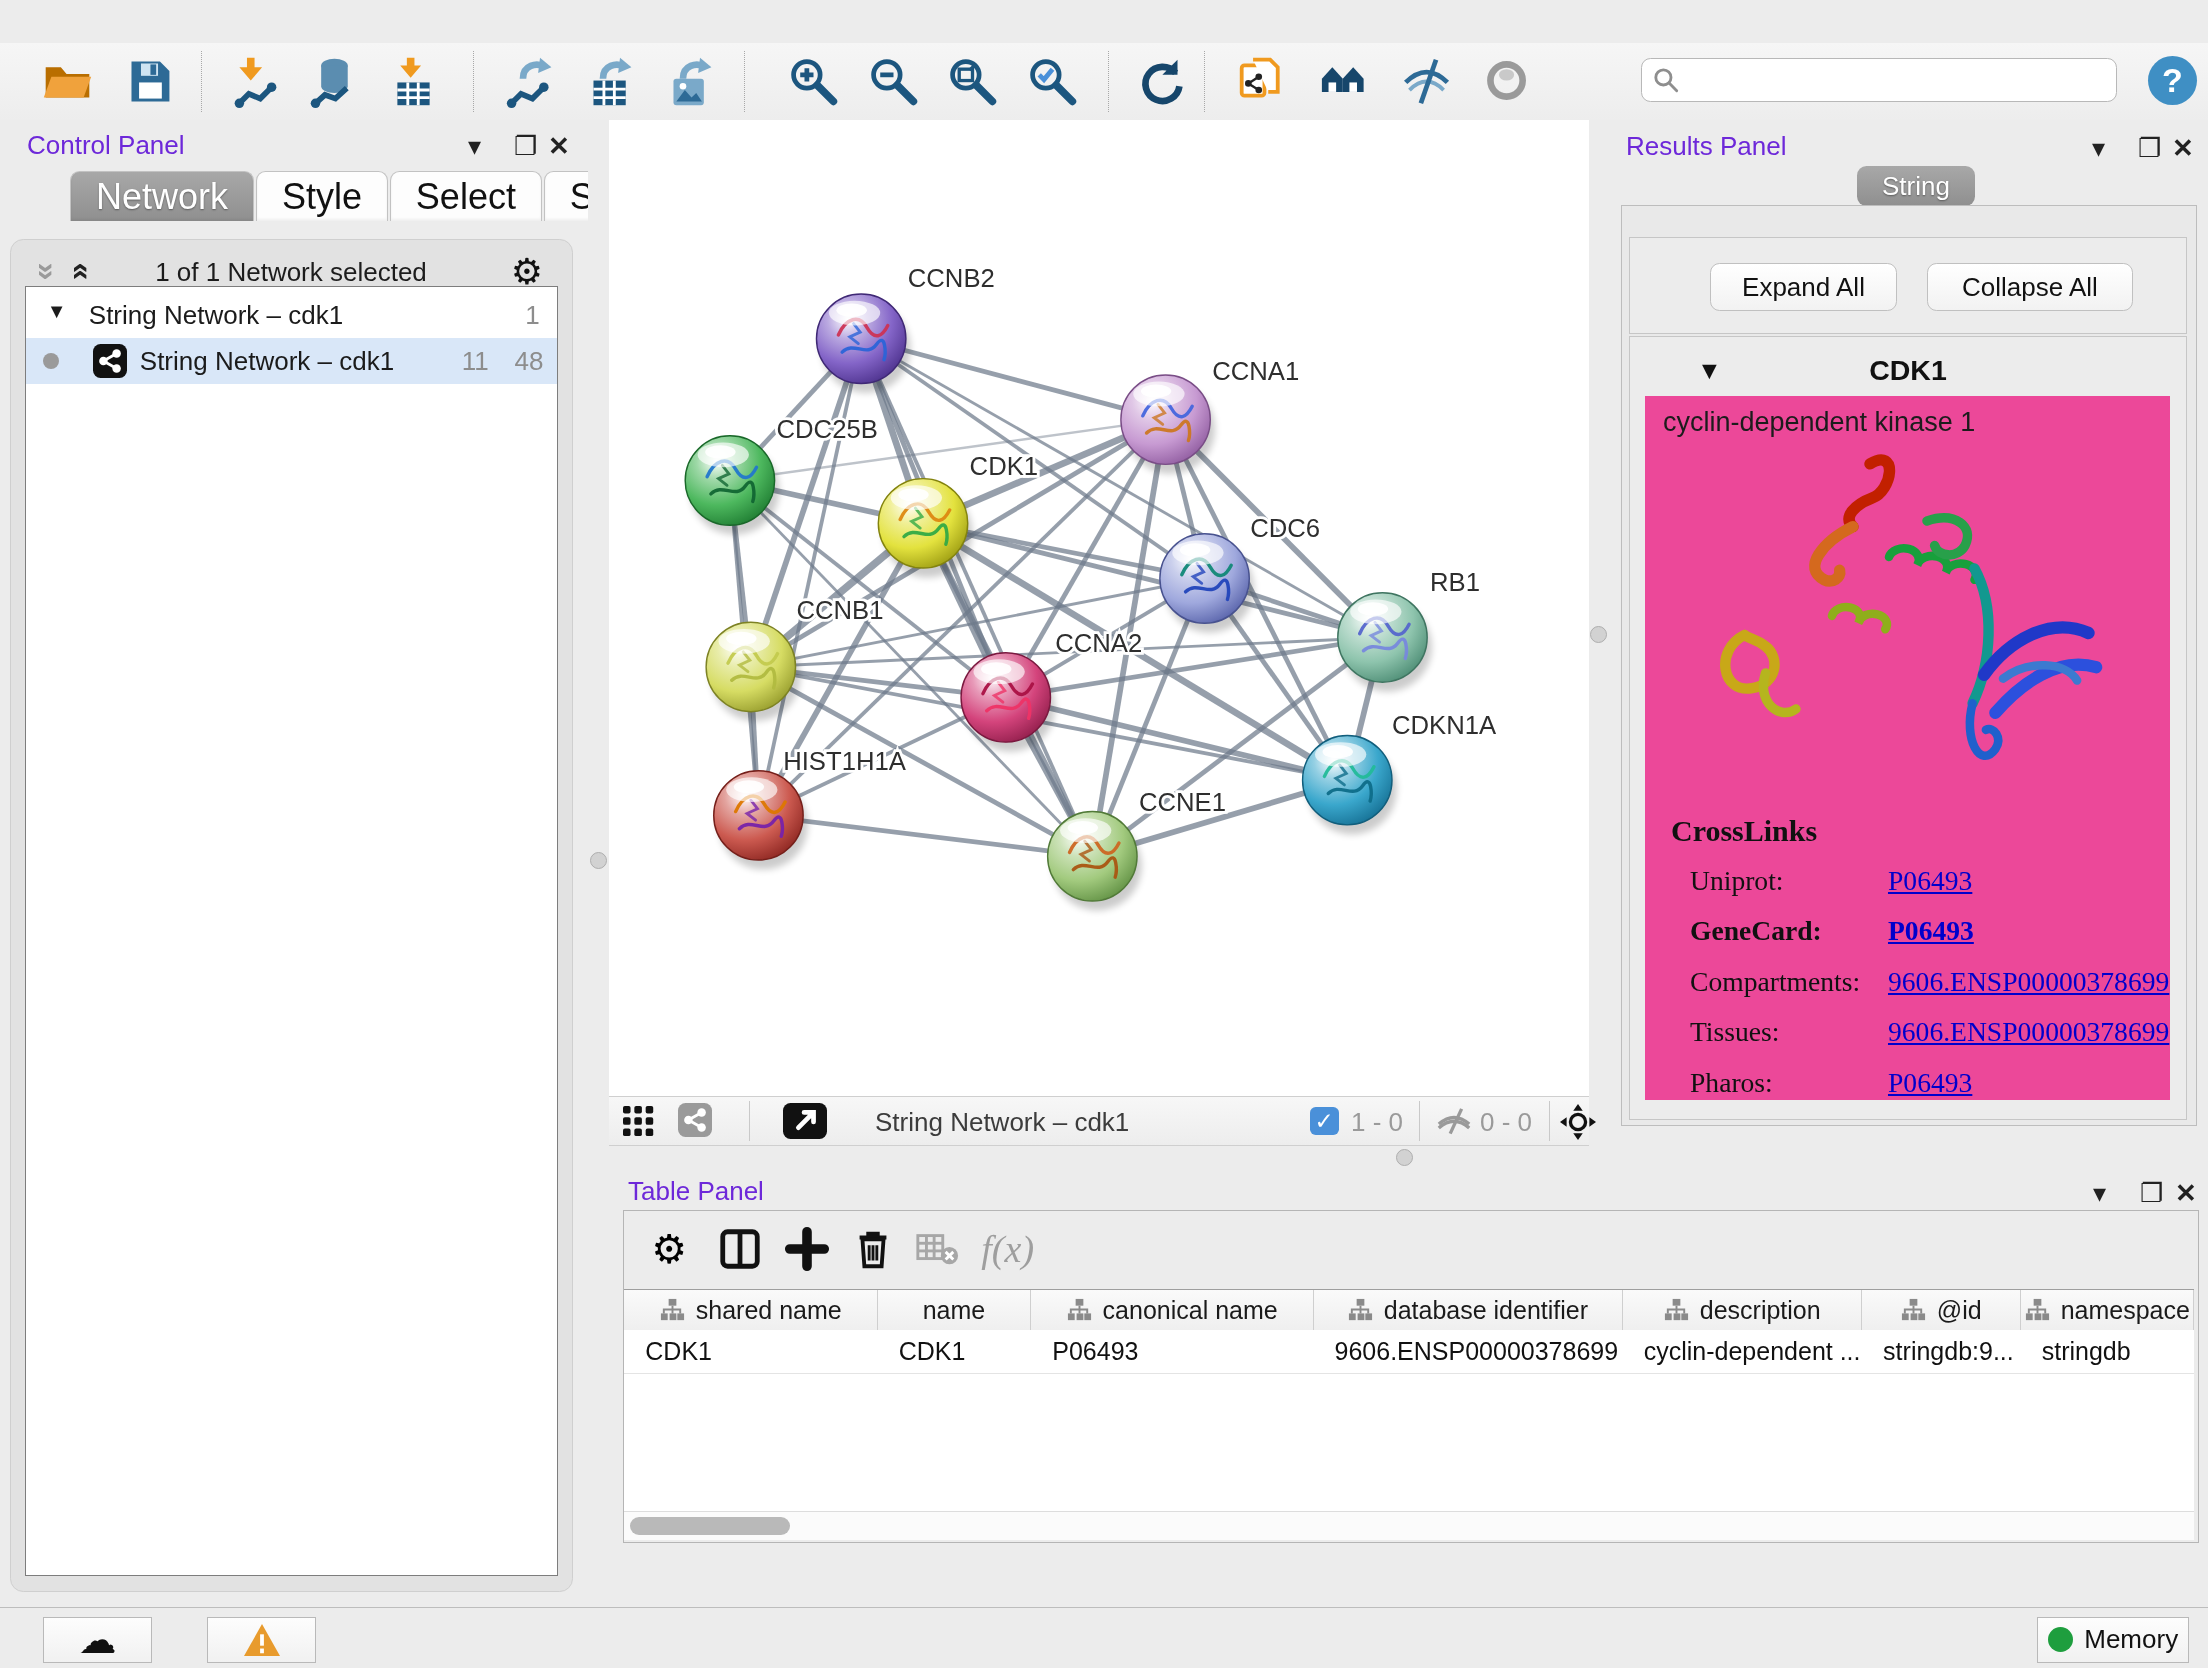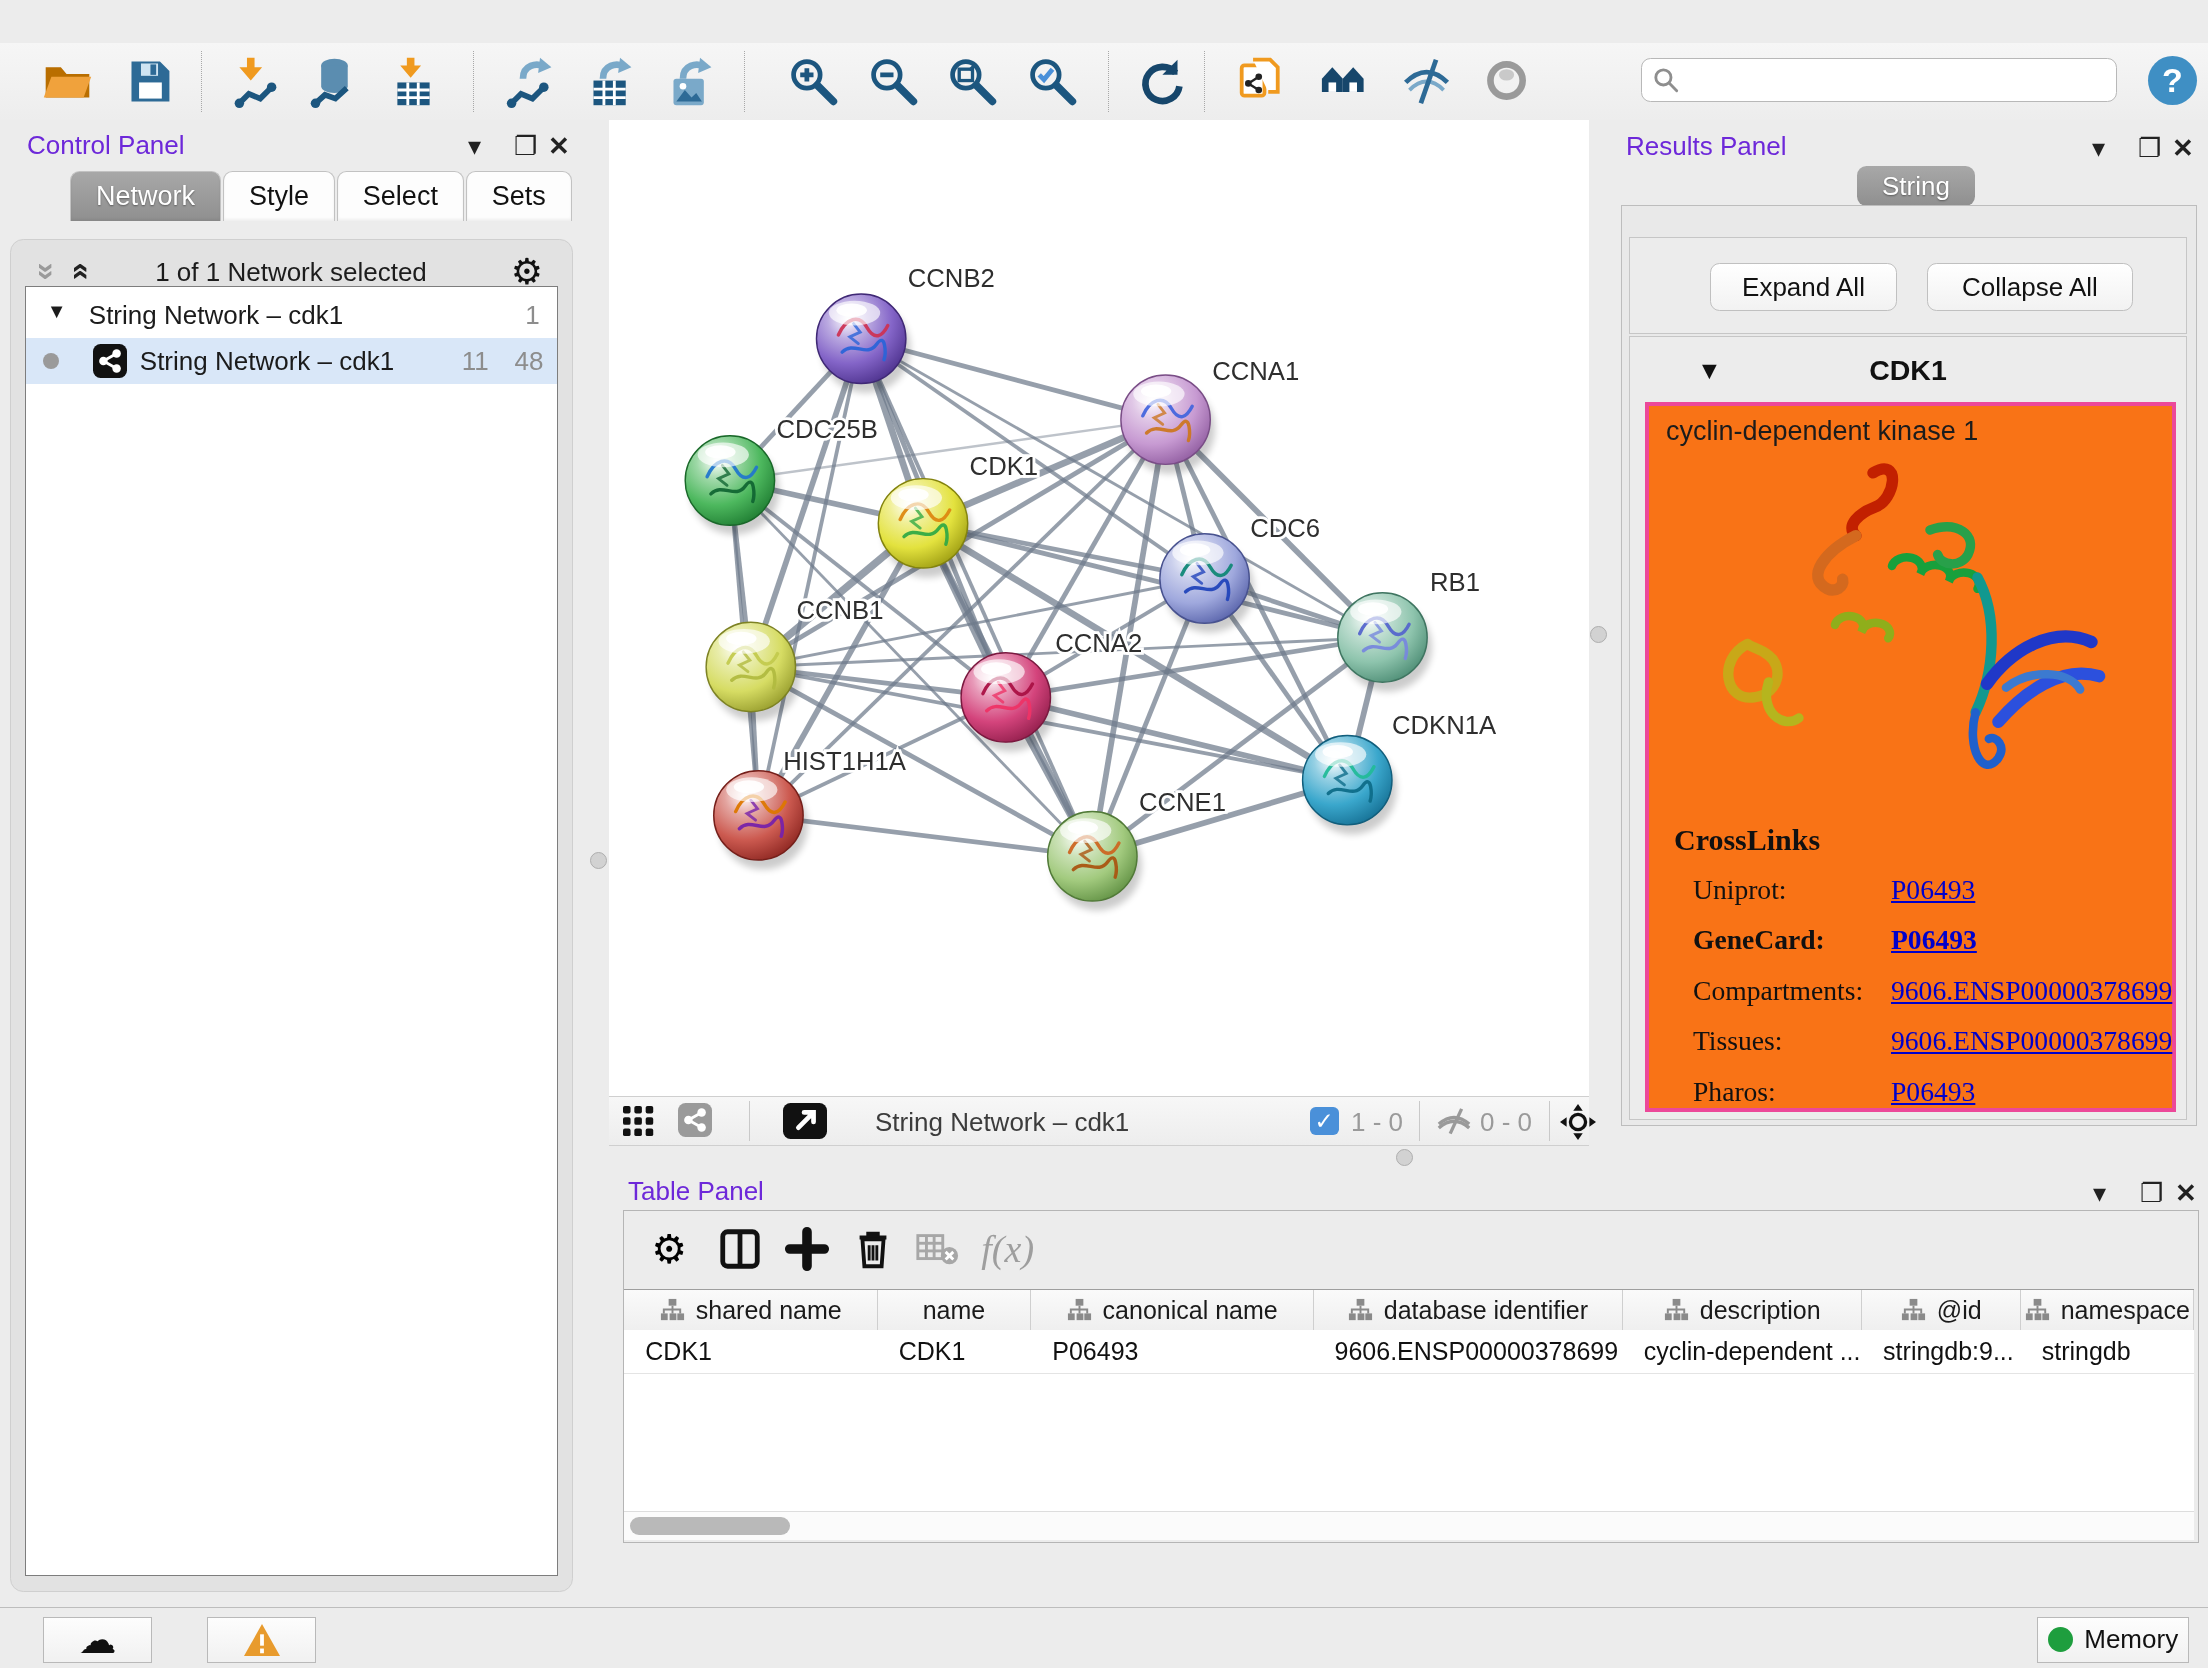--- a/index.html
+++ b/index.html
@@ -22,21 +22,21 @@
   .searchbox input{border:none;outline:none;font-size:23px;width:399px;background:transparent;}
   .helpbtn{position:absolute;left:2148px;top:13.3px;width:49px;height:49px;border-radius:50%;
     background:#3f8fc4;color:#fff;font-weight:bold;font-size:34px;text-align:center;line-height:49px;}
   
   .pnl-title{font-size:26px;color:#6d28d9;}
   .pnl-ico{position:absolute;font-size:26px;color:#222;}
   
   .control{position:absolute;left:0;top:120px;width:588px;height:1488px;background:#ececec;}
   .control .hdr{position:absolute;left:27px;top:9.5px;}
   .ctabs{position:absolute;left:70px;top:51px;height:49px;display:flex;}
-  .ctab{height:49px;padding:0 25px;font-size:27px;line-height:49px;background:#fdfdfd;color:#111;
+  .ctab{height:49px;padding:0 25px;font-size:36px;line-height:49px;background:#fdfdfd;color:#111;
     border:1px solid #c2c2c2;border-bottom:none;border-radius:9.5px 9.5px 0 0;margin-right:1.9px;
     box-shadow:0 -1.9px 2.9px rgba(0,0,0,.06) inset;}
   .ctab.sel{background:linear-gradient(#a8a8a8,#8f8f8f);color:#fff;text-shadow:0 1px 1.9px rgba(0,0,0,.4);}
   .cbox{position:absolute;left:9.5px;top:119px;width:561px;height:1351px;background:#e2e2e2;
     border:1px solid #cfcfcf;border-radius:13.3px;}
   .cbox .statusrow{position:absolute;left:0;top:11.4px;width:100%;height:42px;}
   .chev{position:absolute;font-size:32px;font-weight:bold;}
   .sel-status{position:absolute;left:0;top:5.7px;width:100%;text-align:center;font-size:26px;color:#1c1c1c;}
   .gear{position:absolute;right:28.5px;top:0px;font-size:36px;color:#111;}
   .netlist{position:absolute;left:14.3px;top:46px;width:531px;height:1288px;background:#ffffff;
@@ -70,21 +70,21 @@
   .rcard{position:absolute;left:14.3px;top:85px;width:574px;height:919px;background:#e9e9e9;
     border:1.9px solid #bdbdbd;}
   .rbtnrow{position:absolute;left:6.7px;top:31px;width:556px;height:95px;background:#ececec;
     border:1px solid #c6c6c6;}
   .rbtn{position:absolute;top:25px;height:46px;background:linear-gradient(#ffffff,#f2f2f2);
     border:1px solid #c0c0c0;border-radius:9.5px;font-size:26px;text-align:center;line-height:46px;color:#111;}
   .rsection{position:absolute;left:6.7px;top:130px;width:556px;height:782px;background:#ececec;border:1px solid #c6c6c6;}
   .rsec-hdr{position:absolute;left:0;top:17px;width:100%;text-align:center;
     font-size:28.5px;font-weight:bold;color:#111;}
   .rsec-tri{position:absolute;left:67px;top:19px;font-size:25px;color:#111;}
-  .rinner{position:absolute;left:15px;top:65px;width:523px;height:702px;background:#f97316;border:4px solid #ec4899;}
+  .rinner{position:absolute;left:15px;top:59px;width:523px;height:702px;background:#ec4899;border:1px solid #ec4899;}
   .rdesc{position:absolute;left:17px;top:9.5px;font-size:27px;color:#1c1c1c;}
   .protein{position:absolute;left:24px;top:46px;}
   .xl-title{position:absolute;left:25px;top:417px;font-family:"Liberation Serif",serif;
     font-size:30px;font-weight:bold;color:#111;}
   .xl-row{position:absolute;left:44px;width:466px;height:50px;font-family:"Liberation Serif",serif;font-size:27.6px;}
   .xl-lab{position:absolute;left:0;color:#111;}
   .xl-val{position:absolute;left:198px;text-decoration:underline;cursor:pointer;}
   
   .tablepanel{position:absolute;left:609px;top:1170px;width:1600px;height:438px;background:#ececec;}
   .tablepanel .hdr{position:absolute;left:19px;top:5.7px;}

